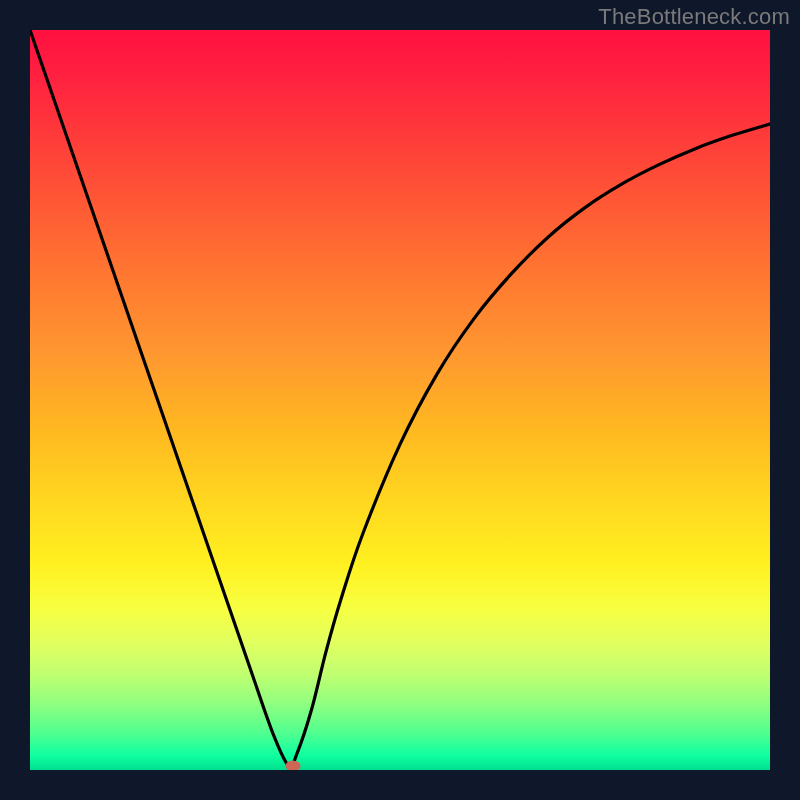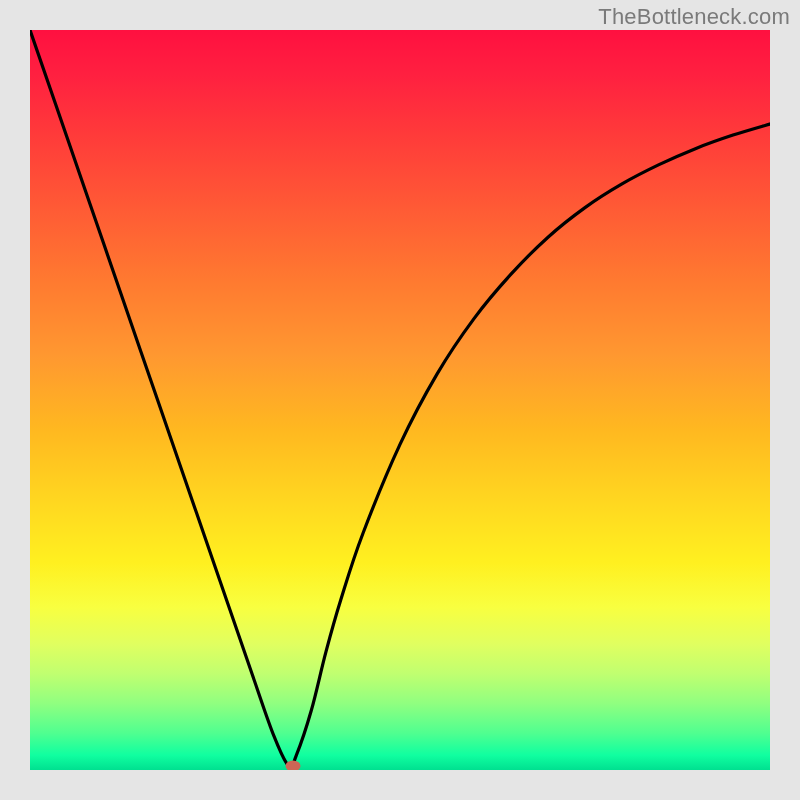--- a/index.html
+++ b/index.html
@@ -8,21 +8,21 @@
     width: 800px;
     height: 800px;
     background: #000;
     overflow: hidden;
     font-family: Arial, Helvetica, sans-serif;
   }
   .frame {
     position: relative;
     width: 800px;
     height: 800px;
-    background: #e5e5e5;
+    background: #0f172a;
   }
   .watermark {
     position: absolute;
     top: 4px;
     right: 10px;
     color: #7a7a7a;
     font-size: 22px;
     font-weight: 400;
     letter-spacing: 0.2px;
     z-index: 10;

